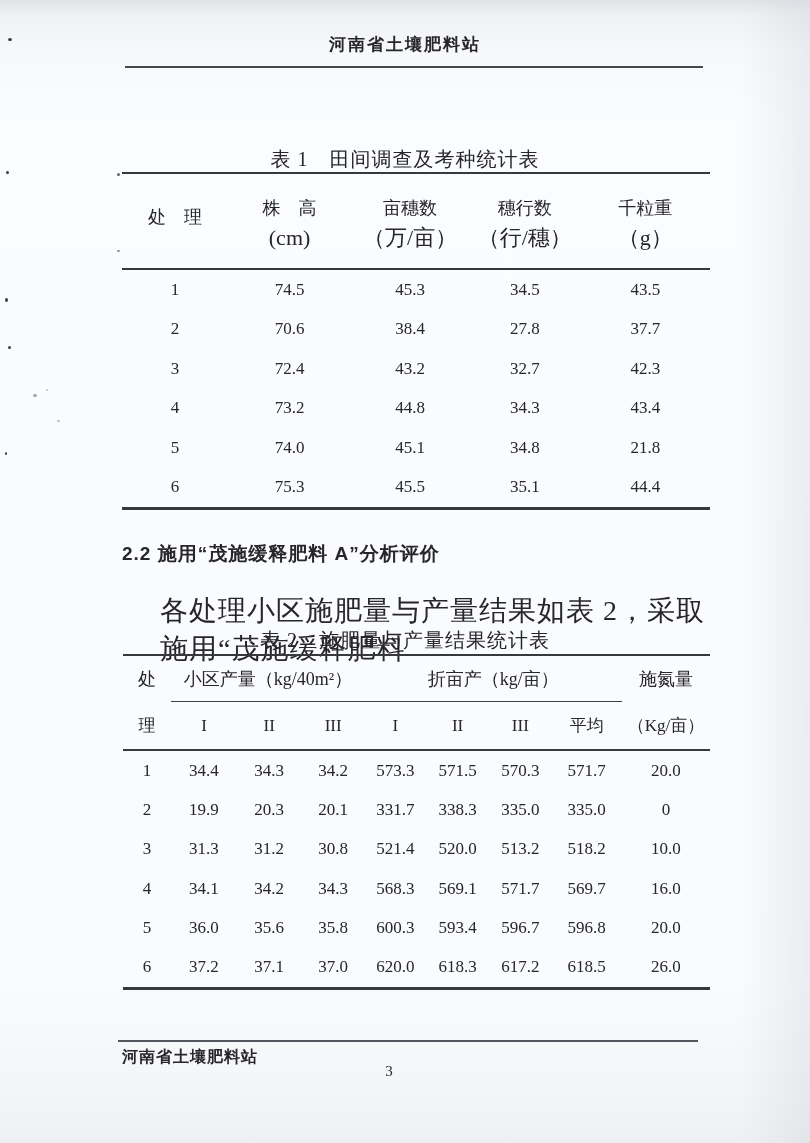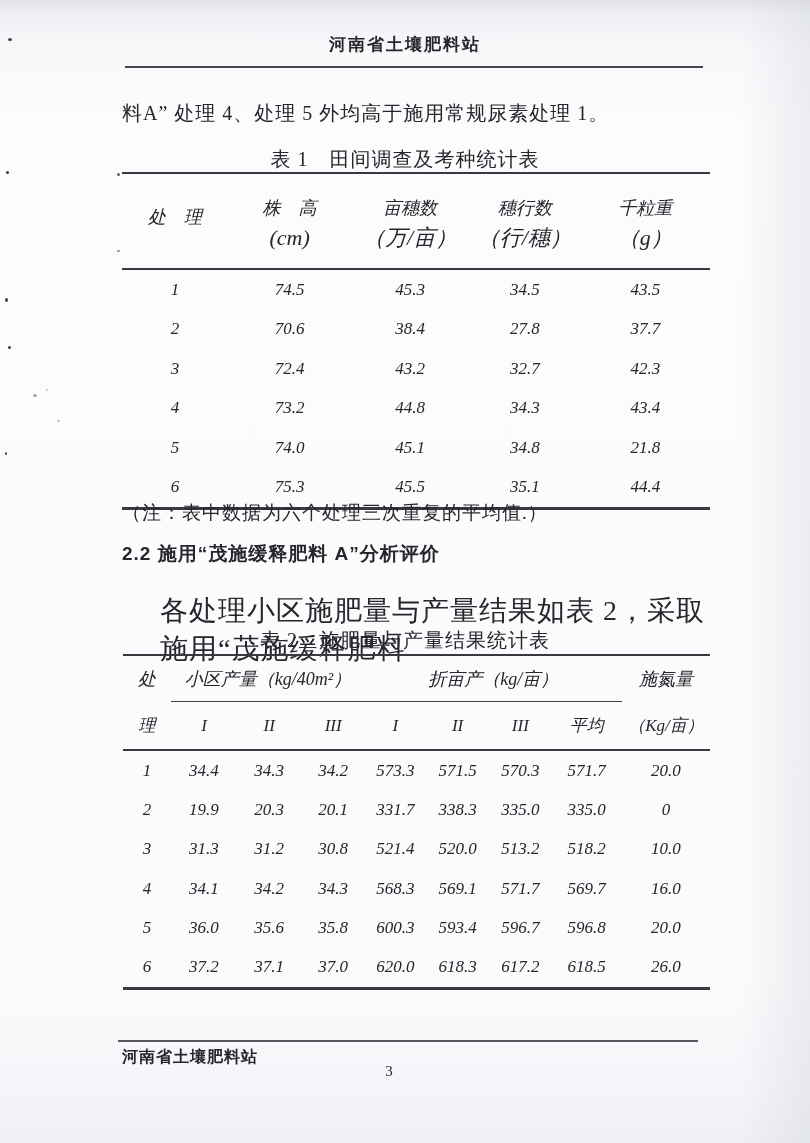--- a/index.html
+++ b/index.html
@@ -20,21 +20,21 @@
   }
   .hdr-title{ position:absolute; top:33px; left:0; width:100%; text-align:center;
     font-size:17px; font-weight:bold; letter-spacing:2px; }
   .hdr-rule{ position:absolute; top:66px; left:125px; width:578px; height:2px; background:#46464d; }
 
   .intro{ position:absolute; top:100px; left:122px; width:600px; font-size:20px; letter-spacing:1px; }
 
   .caption{ position:absolute; left:0; width:100%; text-align:center; font-size:20px; letter-spacing:1px; }
   .cap1{ top:146px; } .cap2{ top:627px; }
 
-  table{ border-collapse:collapse; table-layout:fixed;font-style:italic; }
+  table{ border-collapse:collapse; table-layout:fixed; }
   .t1{ position:absolute; top:172px; left:122px; width:588px; border-top:2.5px solid #38383f; border-bottom:3px solid #38383f; }
   .t1 thead th{ border-bottom:2px solid #38383f; font-weight:normal; font-size:18px; padding:0; }
   .t1 thead .l1{ padding-top:12px; height:26px; line-height:26px; }
   .t1 thead .l2{ height:38px; line-height:34px; font-size:22px; }
   .t1 thead th.col-treat .l1{ padding-top:30px; }
   .t1 td{ height:37.5px; text-align:center; font-size:17px; }
   .t1 th{ text-align:center; }
 
   .note{ position:absolute; top:500px; left:122px; font-size:19px; letter-spacing:1px; }
   .sec-head{ position:absolute; top:541px; left:122px; font-size:19px; font-weight:bold;
@@ -56,21 +56,20 @@
   .speck{ position:absolute; background:#3c3c42; border-radius:50%; }
 </style>
 </head>
 <body>
 
 <div class="page">
 
   <div class="hdr-title">河南省土壤肥料站</div>
   <div class="hdr-rule"></div>
 
-  <div class="intro">料A” 处理 4、处理 5 外均高于施用常规尿素处理 1。</div>
 
   <div class="caption cap1">表 1　田间调查及考种统计表</div>
 
   <table class="t1">
     <colgroup>
       <col style="width:18%">
         <col style="width:21%">
         <col style="width:20%">
         <col style="width:19%">
         <col style="width:22%">
@@ -139,21 +138,20 @@
         <tr>
           <td>6</td>
           <td>75.3</td>
           <td>45.5</td>
           <td>35.1</td>
           <td>44.4</td>
         </tr>
       </tbody>
   </table>
 
-  <div class="note">（注：表中数据为六个处理三次重复的平均值.）</div>
 
   <div class="sec-head">2.2 施用“茂施缓释肥料 A”分析评价</div>
   <div class="para2">各处理小区施肥量与产量结果如表 2，采取施用“茂施缓释肥料</div>
 
   <div class="caption cap2">表 2　施肥量与产量结果统计表</div>
 
   <table class="t2">
     <colgroup>
       <col style="width:8.2%">
         <col style="width:11.2%">

